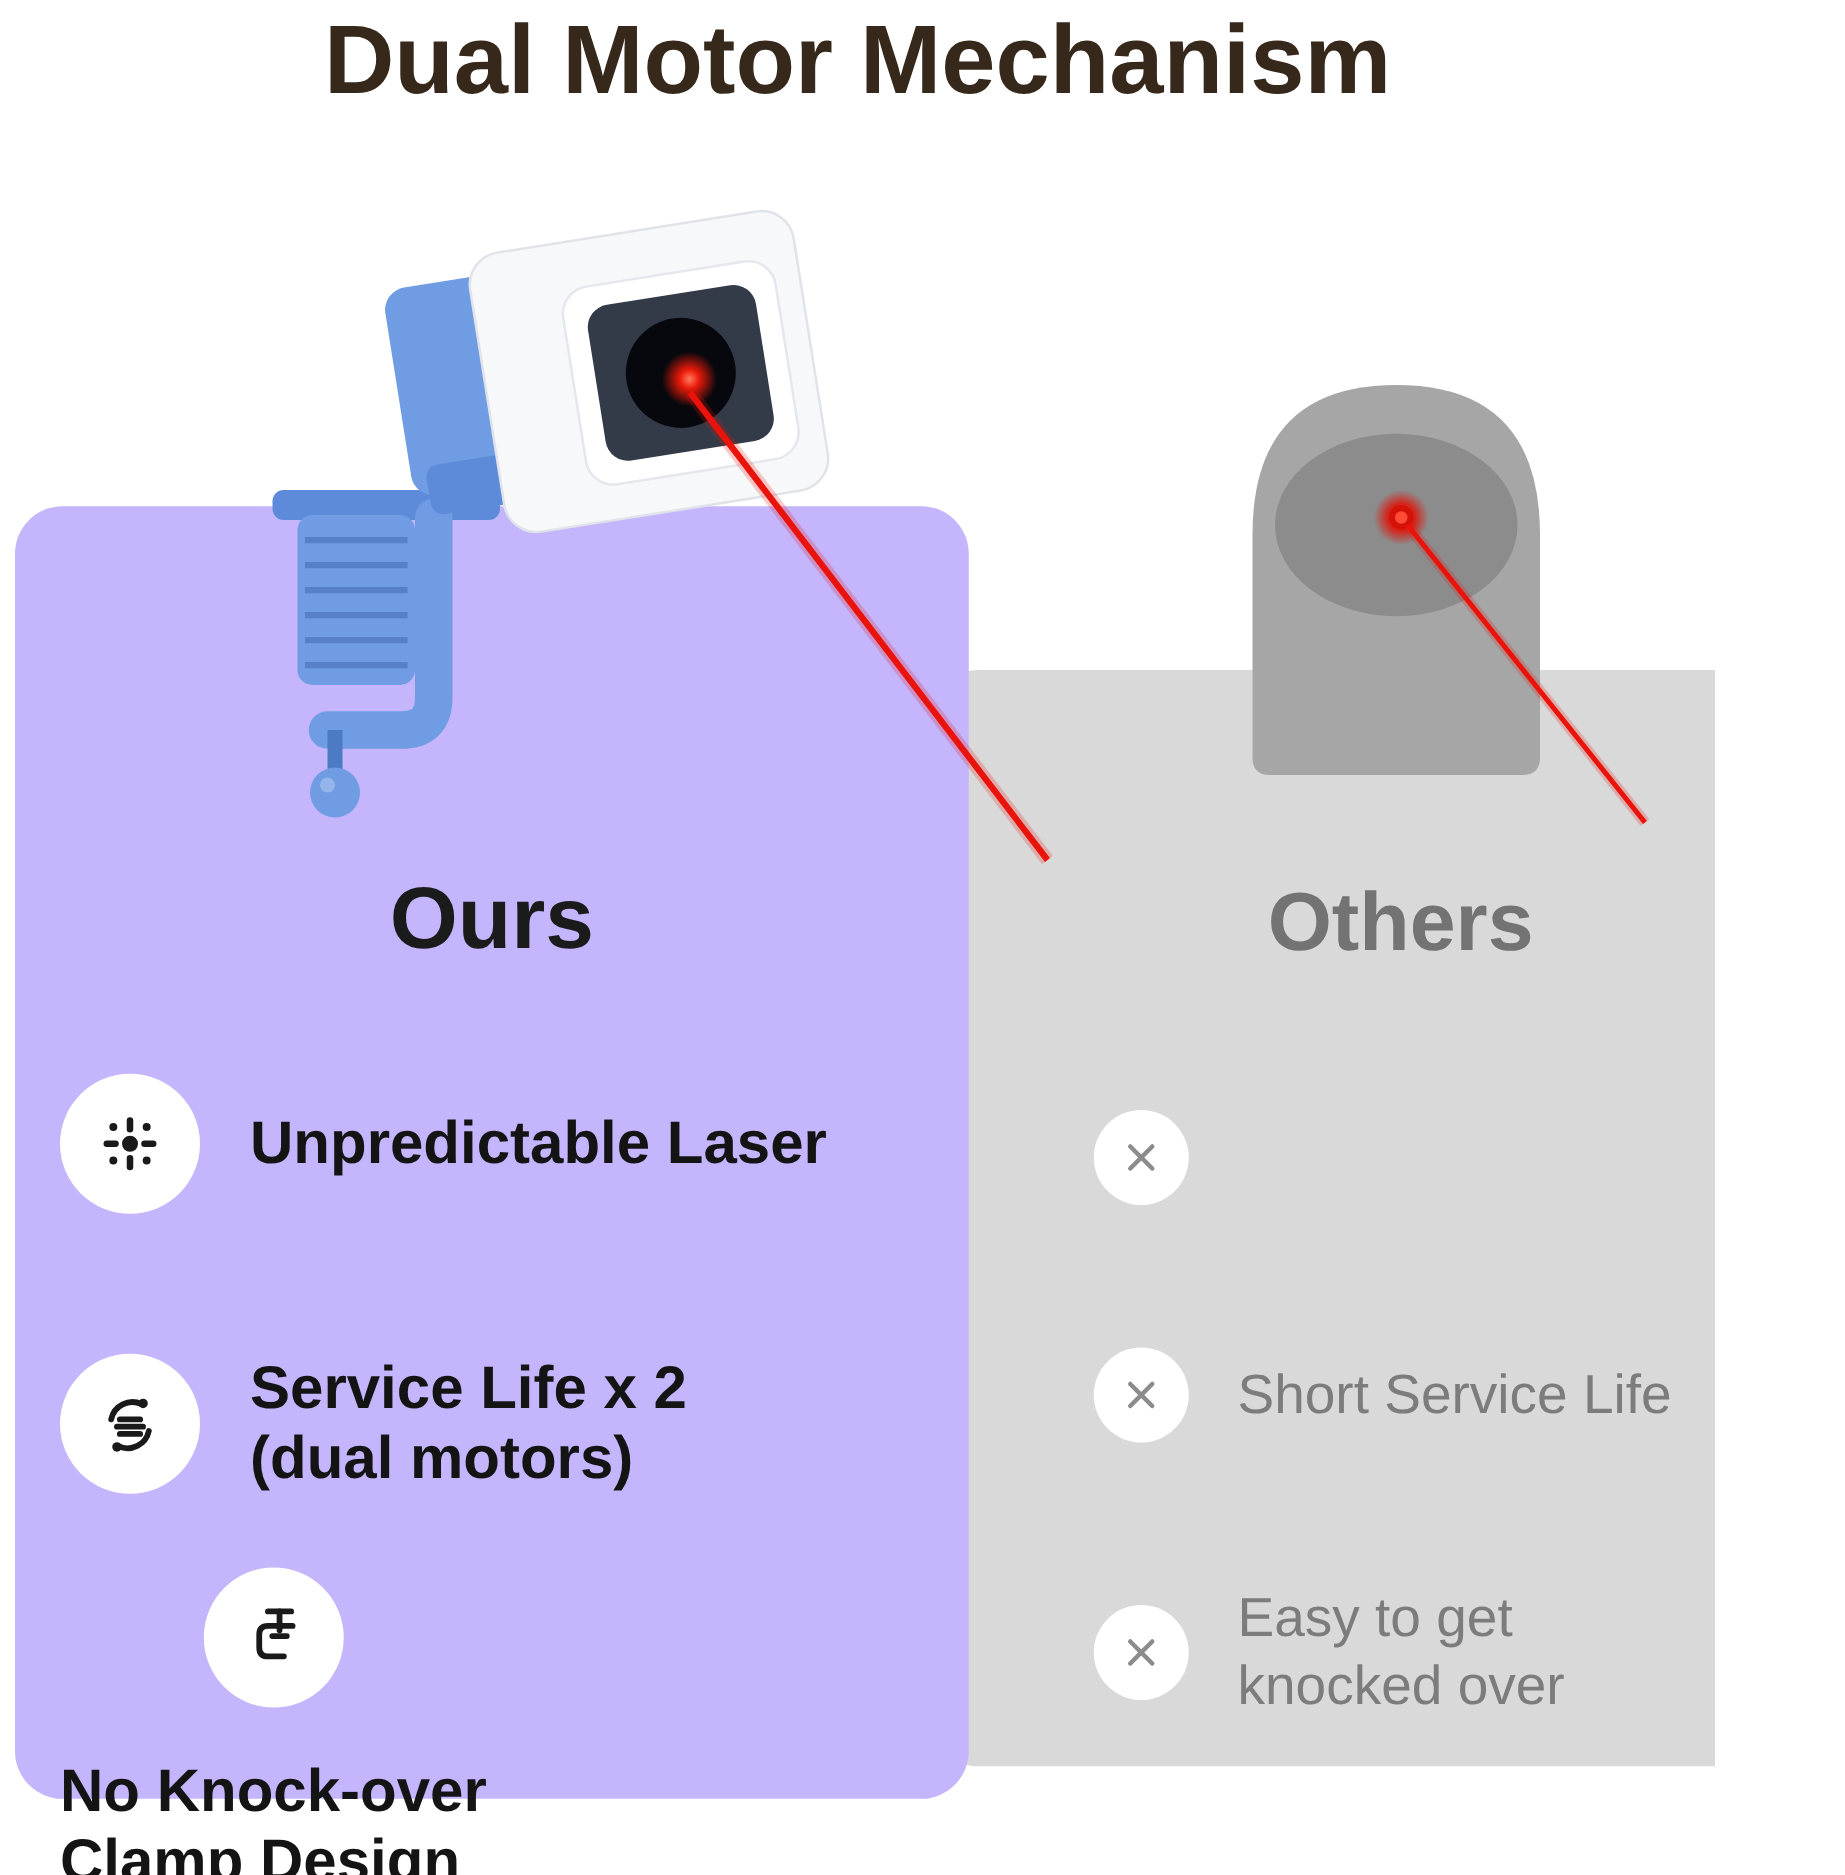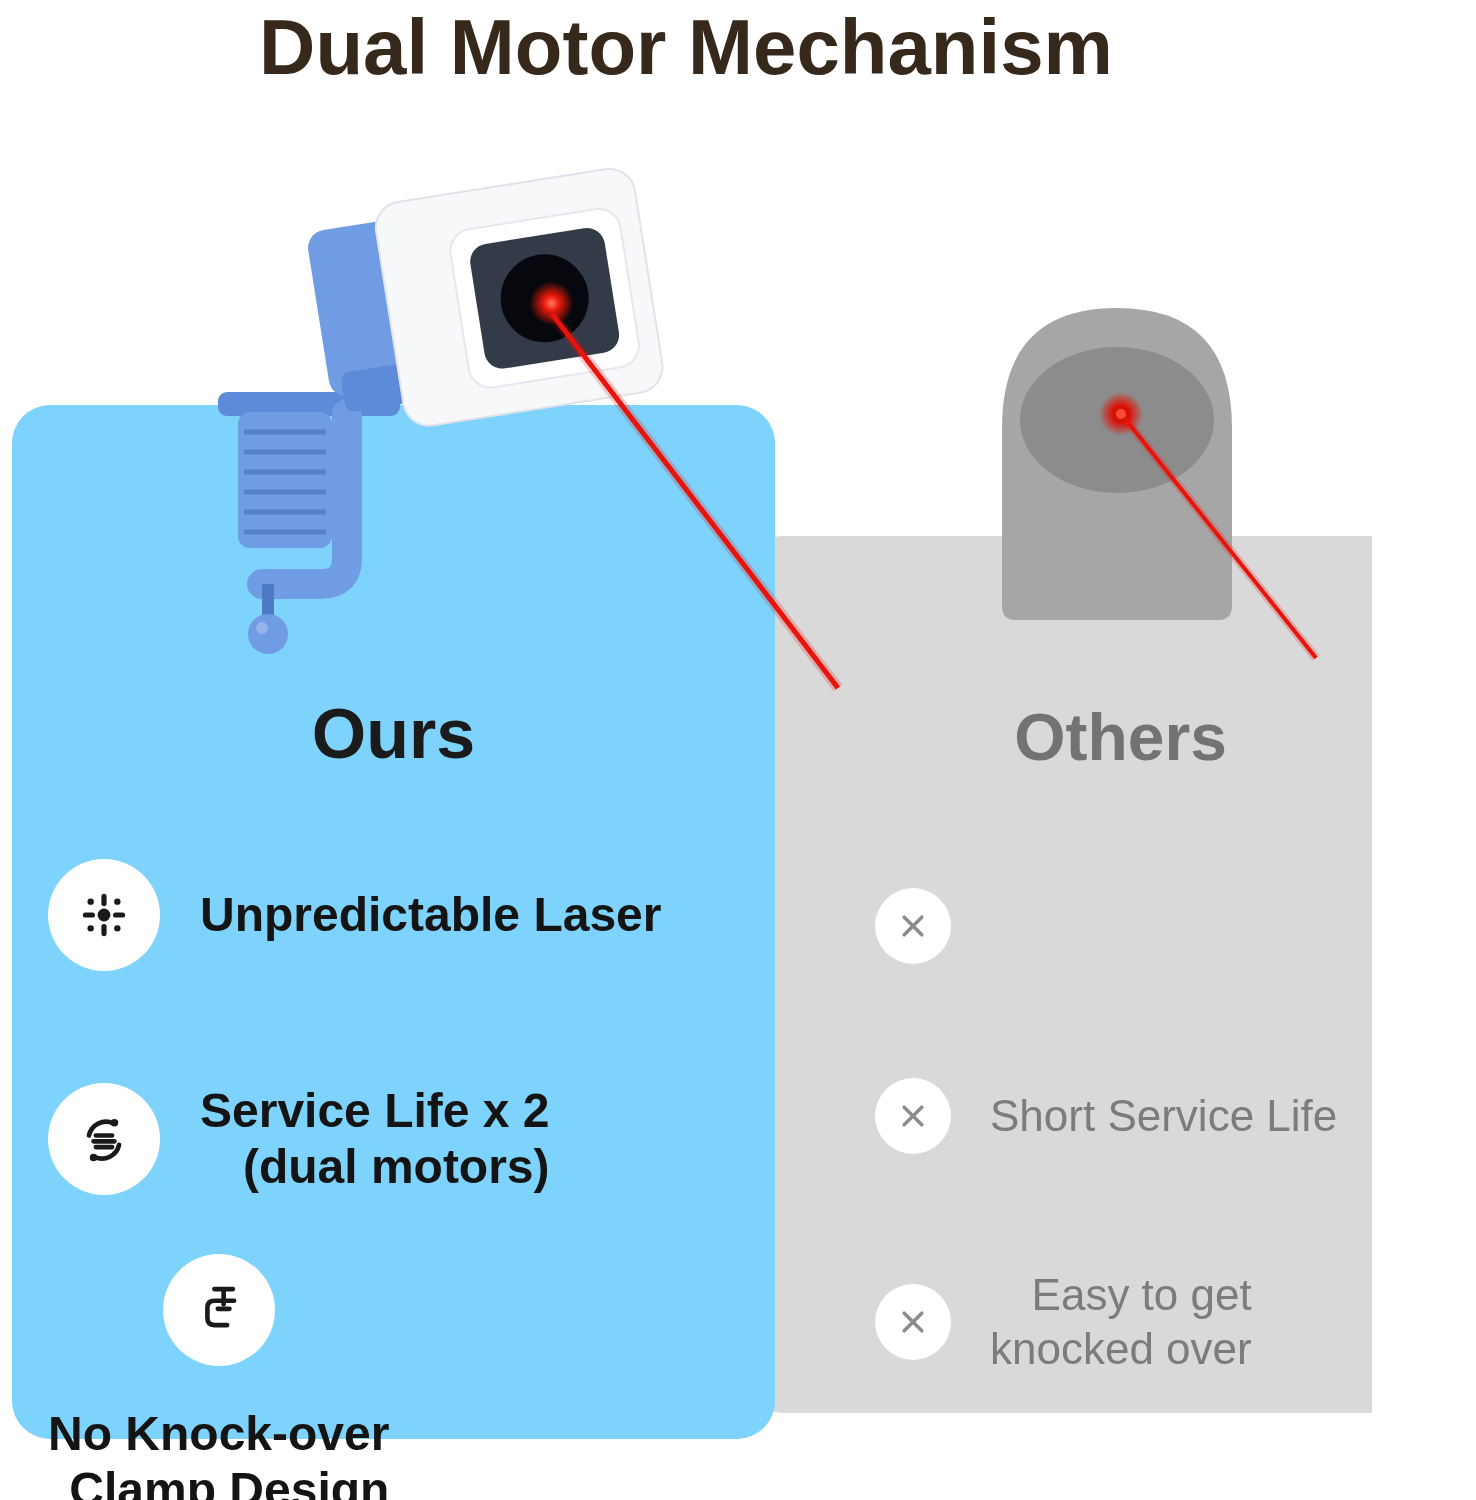--- a/index.html
+++ b/index.html
@@ -5,28 +5,28 @@
   html,body{margin:0;padding:0;background:#ffffff;}
   .page{position:relative;width:1372px;height:1500px;background:#ffffff;
         font-family:"Liberation Sans",sans-serif;overflow:hidden;}
 
   .main-title{position:absolute;top:8px;left:0;width:100%;margin:0;text-align:center;
         font-size:78px;line-height:1;font-weight:700;color:#36291c;}
 
   .hero-art{position:absolute;left:0;top:0;width:1476px;height:1500px;z-index:3;pointer-events:none;}
 
   .card{position:absolute;border-radius:38px;}
-  .card-ours{left:12px;top:405px;width:763px;height:1034px;background:#7dd3fc;z-index:2;}
+  .card-ours{left:12px;top:405px;width:763px;height:1034px;background:#c4b5fd;z-index:2;}
   .card-others{left:745px;top:536px;width:719px;height:877px;background:#d9d9d9;z-index:1;}
 
   .card-title{position:absolute;left:0;width:100%;margin:0;text-align:center;line-height:1;font-weight:700;}
   .ours-title{top:294px;font-size:70px;color:#1b1b1b;}
   .others-title{top:168px;font-size:66px;color:#737373;padding-left:32px;width:calc(100% - 32px);}
 
-  .feature-row{position:absolute;display:flex;align-items:center;text-align:right;}
+  .feature-row{position:absolute;display:flex;align-items:center;}
   .card-ours .feature-row{left:36px;gap:40px;}
   .card-others .feature-row{left:130px;gap:39px;}
 
   .icon-circle{background:#ffffff;border-radius:50%;display:flex;align-items:center;
         justify-content:center;flex:0 0 auto;}
   .card-ours .icon-circle{width:112px;height:112px;}
   .card-others .icon-circle{width:76px;height:76px;}
 
   .feature-text{white-space:pre-line;}
   .card-ours .feature-text{font-size:48px;font-weight:700;color:#141414;line-height:1.17;}

